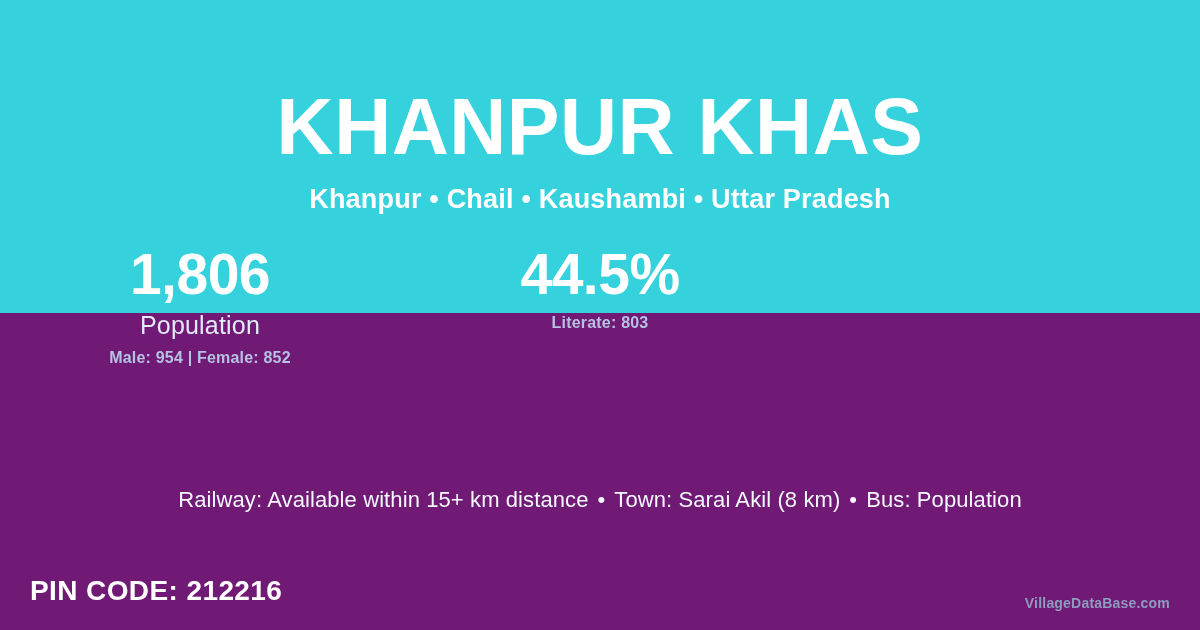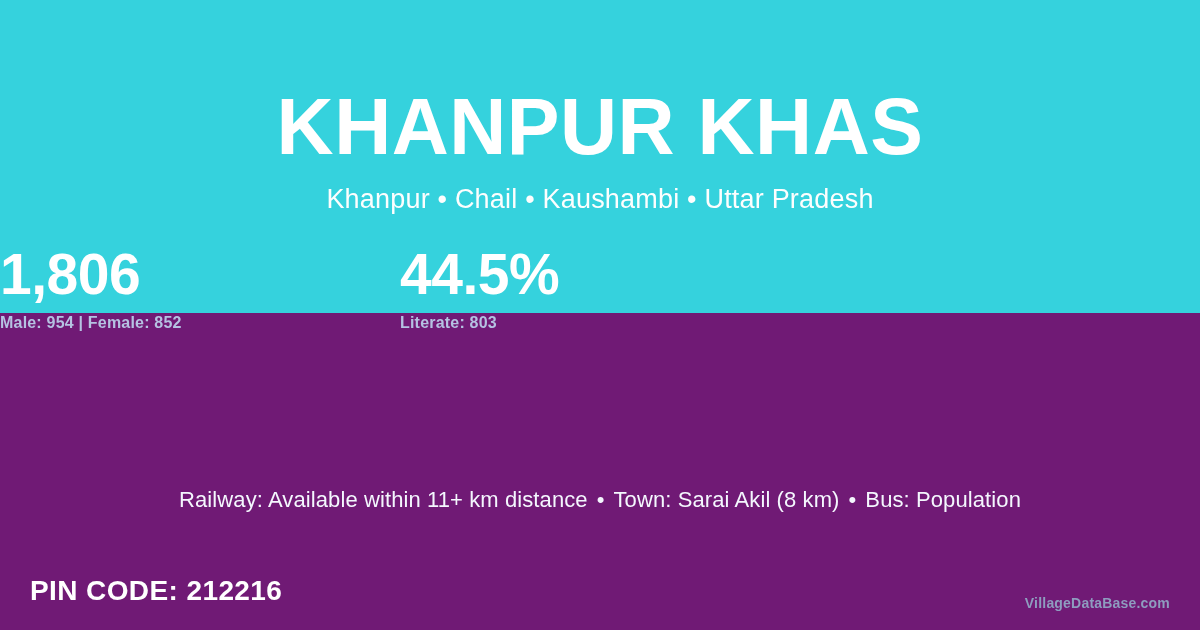--- a/index.html
+++ b/index.html
@@ -47,37 +47,37 @@
     letter-spacing:0.5px;
     line-height:94px;
     color:#ffffff;
     white-space:nowrap;
   }
   .subtitle {
     position:absolute;
     left:0; top:181px;
     width:1200px;
     font-size:27px;
-    font-weight:400;
+    font-weight:700;
     line-height:36px;
     color:#fdfefe;
     letter-spacing:0.2px;
     white-space:nowrap;
   }
 
   
   .stats {
     position:absolute;
     left:0; top:243px;
     width:1200px;
     display:flex;
   }
   .stat {
     width:400px;
-    text-align:left;
+    text-align:center;
     position:relative;
   }
   .stat-value {
     font-size:57px;
     font-weight:800;
     line-height:62px;
     color:#ffffff;
     letter-spacing:-0.5px;
   }
   .stat-label {
@@ -147,30 +147,31 @@
 
   <div class="header">
     <div class="title">KHANPUR KHAS</div>
     <div class="subtitle">Khanpur • Chail • Kaushambi • Uttar Pradesh</div>
   </div>
 
   <div class="stats">
 
     <div class="stat">
       <div class="stat-value">1,806</div>
+      <div class="stat-label">Population</div>
       <div class="stat-sub">Male: 954 | Female: 852</div>
     </div>
 
 
     <div class="stat">
       <div class="stat-value">44.5%</div>
       <div class="stat-sub">Literate: 803</div>
     </div>
 
   </div>
 
-  <div class="transport"><span>Railway: Available within 11+ km distance</span><span class="sep">•</span><span>Town: Sarai Akil (8 km)</span><span class="sep">•</span><span>Bus: Population</span></div>
+  <div class="transport"><span>Railway: Available within 15+ km distance</span><span class="sep">•</span><span>Town: Sarai Akil (8 km)</span><span class="sep">•</span><span>Bus: Population</span></div>
 
   <div class="pin">PIN CODE: 212216</div>
 
   <div class="watermark">VillageDataBase.com</div>
 
 </div>
 
 </body></html>

